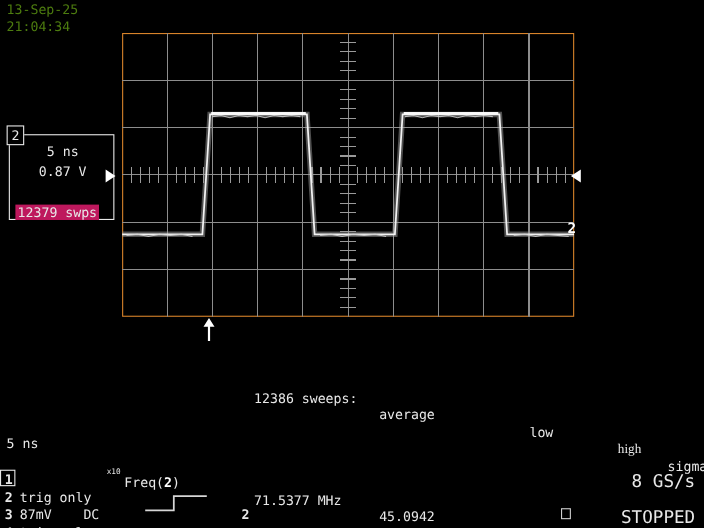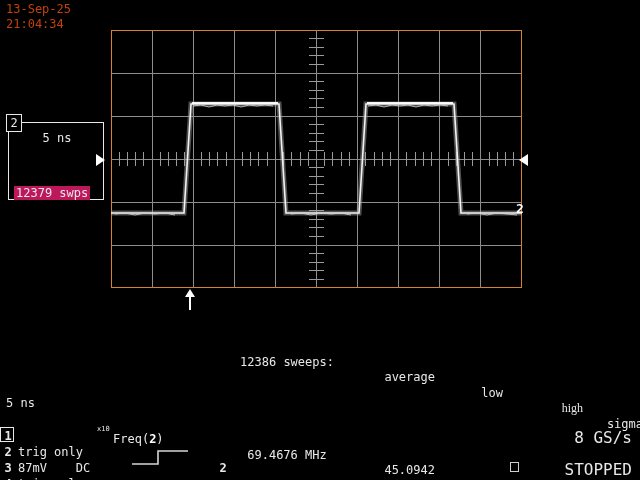--- a/index.html
+++ b/index.html
@@ -2,21 +2,21 @@
 <html><head>
 <meta charset="utf-8">
 <style>
   html,body{margin:0;padding:0;background:#000;}
   body{width:640px;height:480px;overflow:hidden;position:relative;
        font-family:"DejaVu Sans Mono","Liberation Mono",monospace;color:#e8e8e8;}
   .abs{position:absolute;}
   .mono{font-family:"DejaVu Sans Mono","Liberation Mono",monospace;}
 
   
-  #datetime{left:6px;top:2px;font-size:12px;line-height:15px;letter-spacing:0px;color:#c2410c;}
+  #datetime{left:6px;top:2px;font-size:12px;line-height:15px;letter-spacing:0px;color:#4d7c0f;}
 
   
   #graticule{left:111px;top:30px;width:411px;height:258px;
              border:1px solid #d8832a;box-sizing:border-box;background:#000;}
   #gridlines{left:111px;top:30px;width:411px;height:258px;pointer-events:none;}
 
   
   #chanbox{left:8px;top:122px;width:96px;height:78px;
            border:1px solid #e8e8e8;box-sizing:border-box;}
   #chanbox-num{left:6px;top:114px;width:16px;height:18px;background:#000;
@@ -35,22 +35,22 @@
   #right-marker{left:519px;top:154px;width:0;height:0;
                 border-top:6px solid transparent;border-bottom:6px solid transparent;
                 border-right:9px solid #ffffff;}
   #chan2-right{left:516px;top:201px;font-size:13px;font-weight:bold;color:#ffffff;}
   #trig-arrow{left:184px;top:288px;width:12px;height:22px;}
 
   
   #meas{left:113px;top:308px;font-size:12px;line-height:15.5px;white-space:pre;}
   #meas .row{height:15.5px;position:relative;}
   #meas .lbl{position:absolute;left:0;}
-  #meas .c1{position:absolute;left:118px;width:112px;text-align:center;}
-  #meas .c2{position:absolute;left:244px;width:78px;text-align:right;}
+  #meas .c1{position:absolute;left:118px;width:112px;text-align:left;}
+  #meas .c2{position:absolute;left:218px;width:78px;text-align:center;}
   #meas .c3{position:absolute;left:312px;width:78px;text-align:right;}
   #meas .c4{position:absolute;left:392px;width:78px;text-align:right;font-family:Liberation Serif, serif;}
   .hdr .c1{left:118px;}
   .chnum{font-weight:bold;color:#ffffff;}
 
   
   #btm-timebase{left:6px;top:396px;font-size:12px;}
   .chrow{position:absolute;left:0;font-size:12px;line-height:16px;white-space:pre;}
   .chrow .n{position:absolute;left:2px;width:12px;text-align:center;font-weight:bold;}
   .chrow .t{position:absolute;left:18px;}
@@ -189,20 +189,21 @@
                L 313,75 L 321,76 L 329,75 L 337,76"></path>
       <path d="M 4,184 L 14,183 L 24,185 L 34,183 L 44,184 L 54,183 L 64,185"></path>
       <path d="M 180,184 L 190,183 L 200,185 L 210,183 L 220,184 L 230,183 L 240,185"></path>
       <path d="M 356,184 L 366,183 L 376,185 L 386,183 L 396,184 L 406,185"></path>
     </g>
   </g>
 </svg>
 
 <div class="abs" id="chanbox">
   <div class="line" id="cb-time">5 ns</div>
+  <div class="line" id="cb-volt">0.87 V</div>
 </div>
 <div class="abs mono" id="chanbox-num">2</div>
 <div class="abs mono" id="chanbox-swps">12379 swps</div>
 
 <div class="abs" id="left-marker"></div>
 <div class="abs" id="right-marker"></div>
 <div class="abs mono" id="chan2-right">2</div>
 
 <svg class="abs" id="trig-arrow" viewBox="0 0 12 22">
   <path d="M6,1 L11,9 L7,9 L7,22 L5,22 L5,9 L1,9 Z" fill="#ffffff"></path>
@@ -213,21 +214,21 @@
     <span class="c1">12386 sweeps:</span>
     <span class="c2">average</span>
     <span class="c3">low</span>
     <span class="c4">high</span>
     <span style="position:absolute;left:460px;width:70px;text-align:right;">sigma</span>
   </div>
 
   
   <div class="row">
     <span class="lbl"><span>Freq(</span><span class="chnum">2</span><span>)</span></span>
-    <span class="c1">69.4676 MHz</span>
+    <span class="c1">71.5377 MHz</span>
     <span class="c2">45.0942</span>
     <span class="c3">45.2257</span>
     
   </div>
 
   
   
 
   
   

